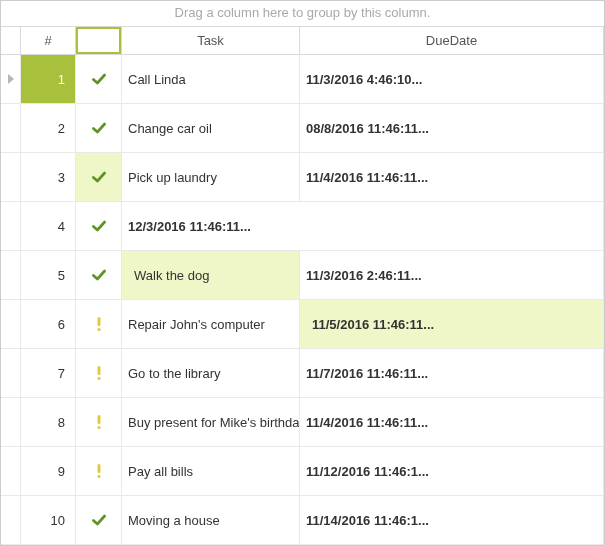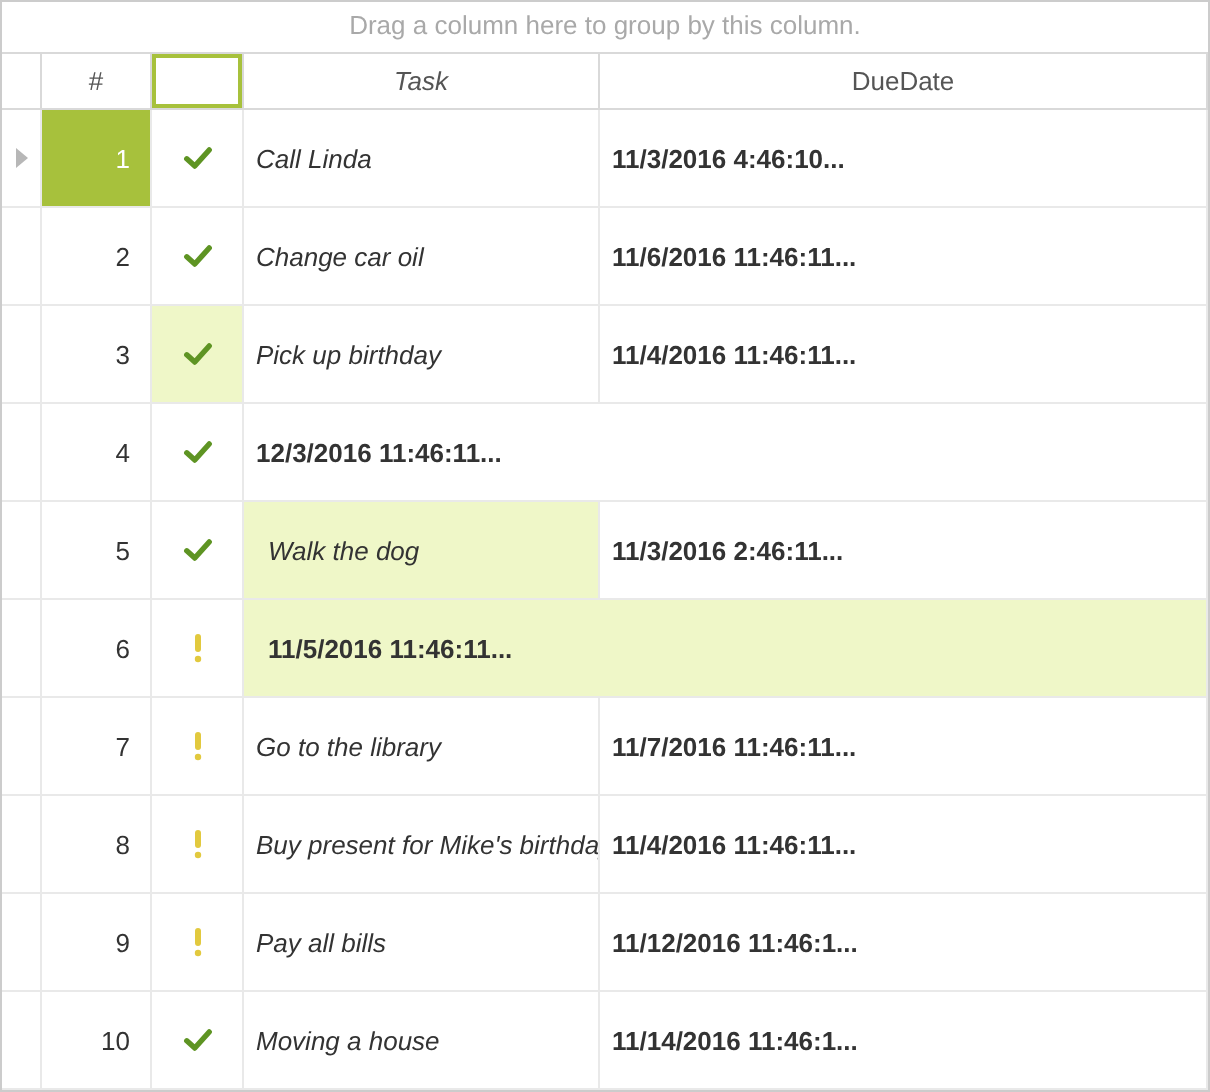--- a/index.html
+++ b/index.html
@@ -34,21 +34,21 @@
   .header-cell {
     border-right: 1px solid #d9d9d9;
     padding: 6px 4px;
     text-align: center;
     color: #555;
     font-weight: 400;
   }
   .col-indicator { width: 20px; flex: 0 0 20px; }
   .col-num { width: 55px; flex: 0 0 55px; text-align: center; }
   .col-status { width: 46px; flex: 0 0 46px; text-align: center; }
-  .col-task { width: 178px; flex: 0 0 178px; font-style: italic; }
+  .col-task { width: 178px; flex: 0 0 178px; }
   .col-due { flex: 1; text-align: center; }
 
   .header-cell.col-status {
     box-shadow: inset 0 0 0 2px #a7c13c;
   }
 
   .body {
     flex: 1;
     overflow-y: scroll;
     overflow-x: hidden;
@@ -133,33 +133,33 @@
         <div class="cell col-indicator"></div>
         <div class="cell col-num">2</div>
         <div class="cell col-status">
           <span class="icon check">
             <svg viewBox="0 0 20 20">
               <path d="M3 10.5 L8 15 L17 5"></path>
             </svg>
           </span>
         </div>
         <div class="cell col-task">Change car oil</div>
-        <div class="cell col-due">11/6/2016 11:46:11...</div>
+        <div class="cell col-due">08/8/2016 11:46:11...</div>
       </div>
       <div class="row">
         <div class="cell col-indicator"></div>
         <div class="cell col-num">3</div>
         <div class="cell col-status hl">
           <span class="icon check">
             <svg viewBox="0 0 20 20">
               <path d="M3 10.5 L8 15 L17 5"></path>
             </svg>
           </span>
         </div>
-        <div class="cell col-task">Pick up birthday</div>
+        <div class="cell col-task">Pick up laundry</div>
         <div class="cell col-due">11/4/2016 11:46:11...</div>
       </div>
       <div class="row">
         <div class="cell col-indicator"></div>
         <div class="cell col-num">4</div>
         <div class="cell col-status">
           <span class="icon check">
             <svg viewBox="0 0 20 20">
               <path d="M3 10.5 L8 15 L17 5"></path>
             </svg>
@@ -184,20 +184,21 @@
         <div class="cell col-indicator"></div>
         <div class="cell col-num">6</div>
         <div class="cell col-status">
           <span class="icon exclaim">
             <svg viewBox="0 0 8 16">
               <rect class="bar" x="2.5" y="1" width="3" height="9" rx="1.5"></rect>
               <circle class="dot" cx="4" cy="13.5" r="1.6"></circle>
             </svg>
           </span>
         </div>
+        <div class="cell col-task">Repair John's computer</div>
         <div class="cell col-due hl">11/5/2016 11:46:11...</div>
       </div>
       <div class="row">
         <div class="cell col-indicator"></div>
         <div class="cell col-num">7</div>
         <div class="cell col-status">
           <span class="icon exclaim">
             <svg viewBox="0 0 8 16">
               <rect class="bar" x="2.5" y="1" width="3" height="9" rx="1.5"></rect>
               <circle class="dot" cx="4" cy="13.5" r="1.6"></circle>

